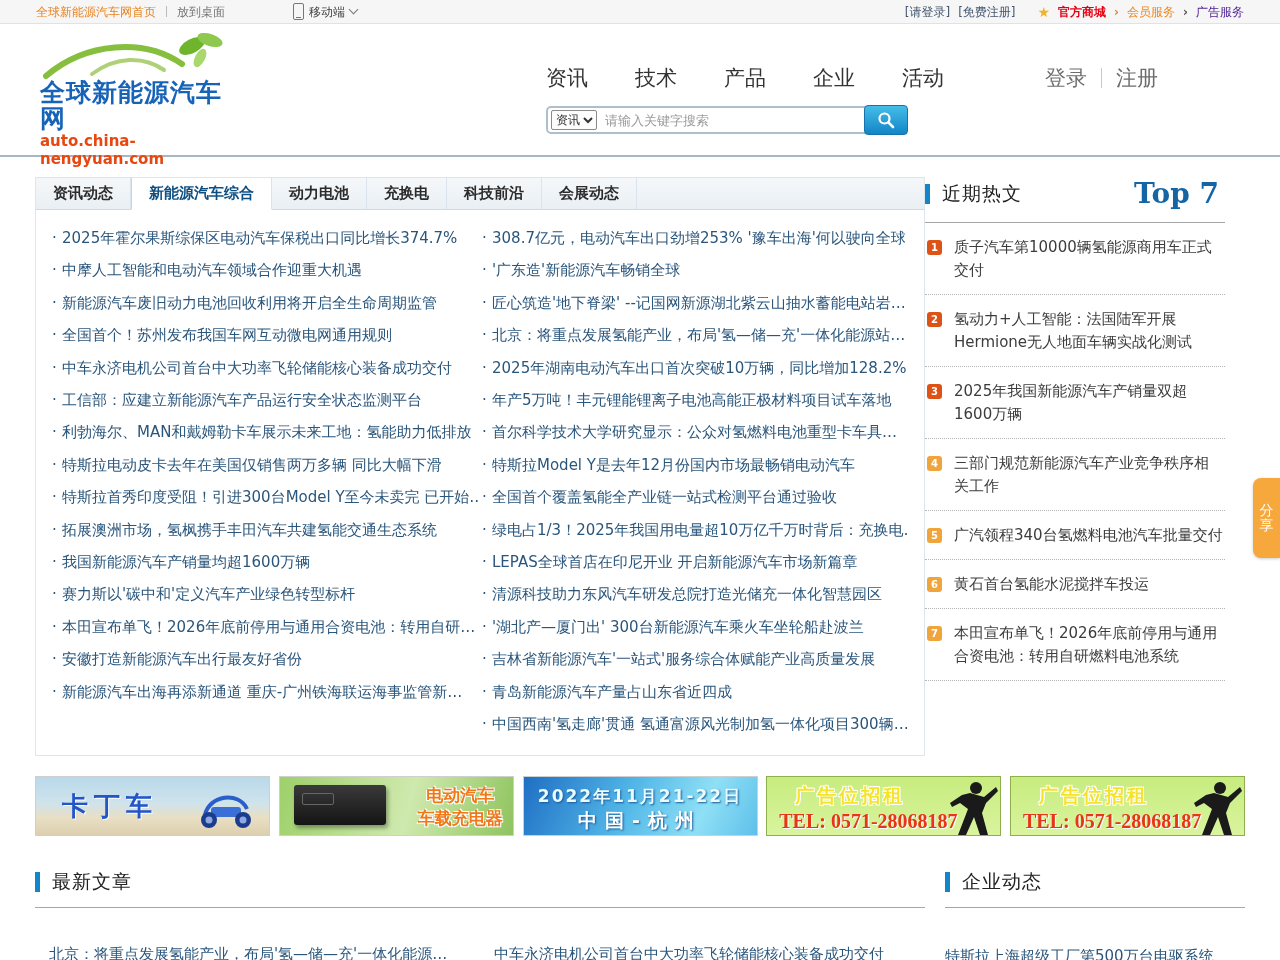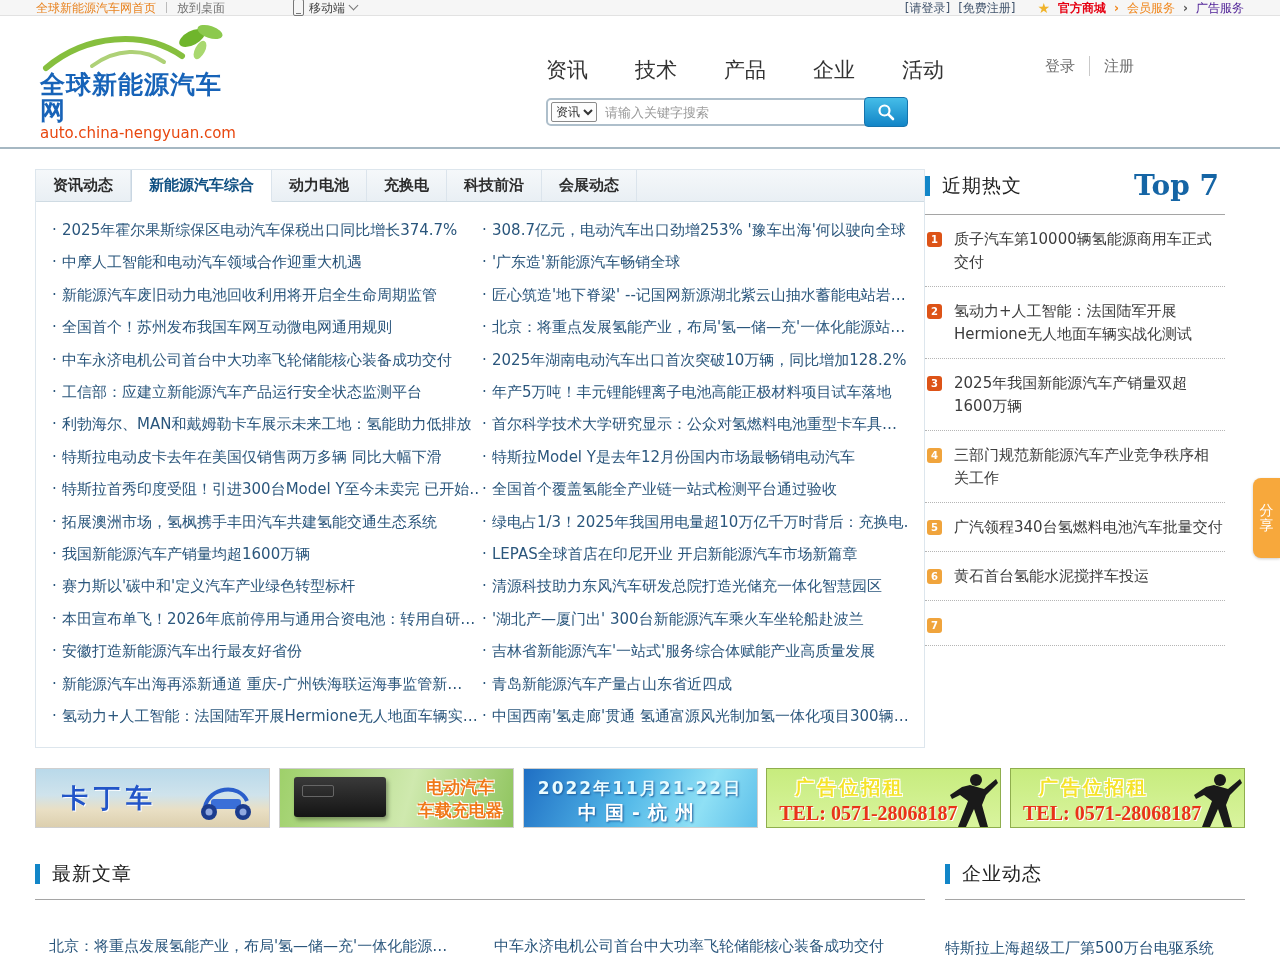--- a/index.html
+++ b/index.html
@@ -5,21 +5,21 @@
   html,body{margin:0;padding:0;}
   body{
     width:1280px;height:960px;overflow:hidden;position:relative;
     background:#ffffff;font-family:"DejaVu Sans","Liberation Sans",sans-serif;
     -webkit-font-smoothing:antialiased;
   }
   a{text-decoration:none;cursor:pointer;}
 
   
   .topbar{
-    height:16px;line-height:32px;background:#f6f6f6;border-bottom:1px solid #e2e2e2;
+    height:24px;line-height:32px;background:#f6f6f6;border-bottom:1px solid #e2e2e2;
     font-size:12px;color:#454545;display:flex;justify-content:space-between;
     padding:0 36px;box-sizing:border-box;
   }
   .topbar-left,.topbar-right{display:flex;align-items:center;gap:8px;}
   .home-link{color:#e8821e;}
   .pipe{display:inline-block;width:1px;height:11px;background:#bbb;margin:0 2px;}
   .desktop-link{color:#737373;text-align:center;}
   .mobile-entry{display:flex;align-items:center;gap:5px;margin-left:60px;color:#444;}
   .phone-icon{display:inline-block;width:9px;height:15px;border:1.5px solid #777;border-radius:2px;position:relative;}
   .phone-icon::after{content:"";position:absolute;bottom:1px;left:2px;right:2px;height:1.5px;background:#777;}
@@ -30,24 +30,24 @@
   .tb-arrow{color:#f08519;font-weight:bold;}
   .tb-arrow.dark{color:#555;}
   .member-link{color:#f08519;}
   .adserv-link{color:#4c1d95;}
 
   
   .header{position:relative;height:131px;background:#fff;border-bottom:2px solid #a6b8c3;}
   .logo{position:absolute;left:40px;top:8px;width:200px;}
   .logo svg{display:block;}
   .site-name{font-size:25px;font-weight:bold;color:#1763b8;letter-spacing:1px;line-height:26px;}
-  .site-url{font-size:15px;font-weight:normal;color:#e8470f;line-height:18px;}
+  .site-url{font-size:15px;font-weight:bold;color:#e8470f;line-height:18px;}
   .main-nav{position:absolute;left:546px;top:40px;display:flex;gap:47px;font-size:21px;color:#333;}
   .main-nav a{color:#333;}
-  .auth{position:absolute;left:1045px;top:40px;font-size:15px;color:#6d6d6d;display:flex;align-items:center;}
+  .auth{position:absolute;left:1045px;top:40px;font-size:21px;color:#6d6d6d;display:flex;align-items:center;}
   .auth a{color:#6d6d6d;}
   .auth .divider{width:1px;height:20px;background:#c9c9c9;margin:0 14px;}
   .searchbar{
     position:absolute;left:546px;top:82px;width:362px;height:28px;box-sizing:border-box;
     border:2px solid #aebfcb;border-radius:5px;background:#fff;display:flex;align-items:center;
   }
   .search-cat{margin-left:3px;font-size:12px;height:20px;border:1px solid #8b8b8b;border-radius:2px;background:#fdfdfd;color:#333;}
   .search-input{flex:1;border:none;outline:none;font-size:13px;color:#333;padding:0 8px;min-width:0;background:transparent;}
   .search-input::placeholder{color:#9a9a9a;}
   .search-btn{
@@ -220,21 +220,20 @@
           <li><a>我国新能源汽车产销量均超1600万辆</a></li>
 
           <li><a>赛力斯以'碳中和'定义汽车产业绿色转型标杆</a></li>
 
           <li><a>本田宣布单飞！2026年底前停用与通用合资电池：转用自研…</a></li>
 
           <li><a>安徽打造新能源汽车出行最友好省份</a></li>
 
           <li><a>新能源汽车出海再添新通道 重庆-广州铁海联运海事监管新…</a></li>
 
-          <li><a>氢动力+人工智能：法国陆军开展Hermione无人地面车辆实…</a></li>
         </ul>
       <ul class="news-col">
 
           <li><a>308.7亿元，电动汽车出口劲增253% '豫车出海'何以驶向全球</a></li>
 
           <li><a>'广东造'新能源汽车畅销全球</a></li>
 
           <li><a>匠心筑造'地下脊梁' --记国网新源湖北紫云山抽水蓄能电站岩…</a></li>
 
           <li><a>北京：将重点发展氢能产业，布局'氢—储—充'一体化能源站…</a></li>
@@ -293,20 +292,21 @@
     <div class="hot-item">
       <span class="hot-num tier2">5</span>
       <span class="hot-text">广汽领程340台氢燃料电池汽车批量交付</span>
     </div>
     <div class="hot-item">
       <span class="hot-num tier2">6</span>
       <span class="hot-text">黄石首台氢能水泥搅拌车投运</span>
     </div>
     <div class="hot-item">
       <span class="hot-num tier2">7</span>
+      <span class="hot-text">本田宣布单飞！2026年底前停用与通用合资电池：转用自研燃料电池系统</span>
     </div>
   </div>
 </div>
 
 <div class="banners">
   <div class="banner banner-kart">
     <div class="b-text">卡丁车</div>
     <svg class="kart" width="70" height="42" viewBox="0 0 70 42">
       <path d="M14 28 C18 8, 48 4, 56 22" fill="none" stroke="#2a5ecb" stroke-width="4"></path>
       <rect x="20" y="20" width="30" height="10" rx="3" fill="#3a6fd8"></rect>

